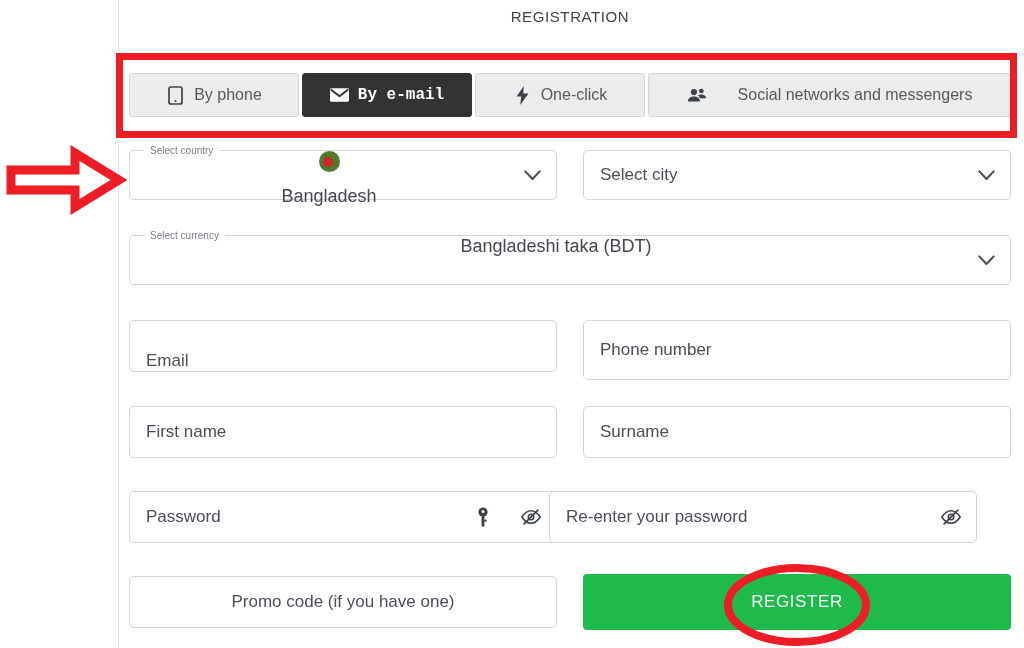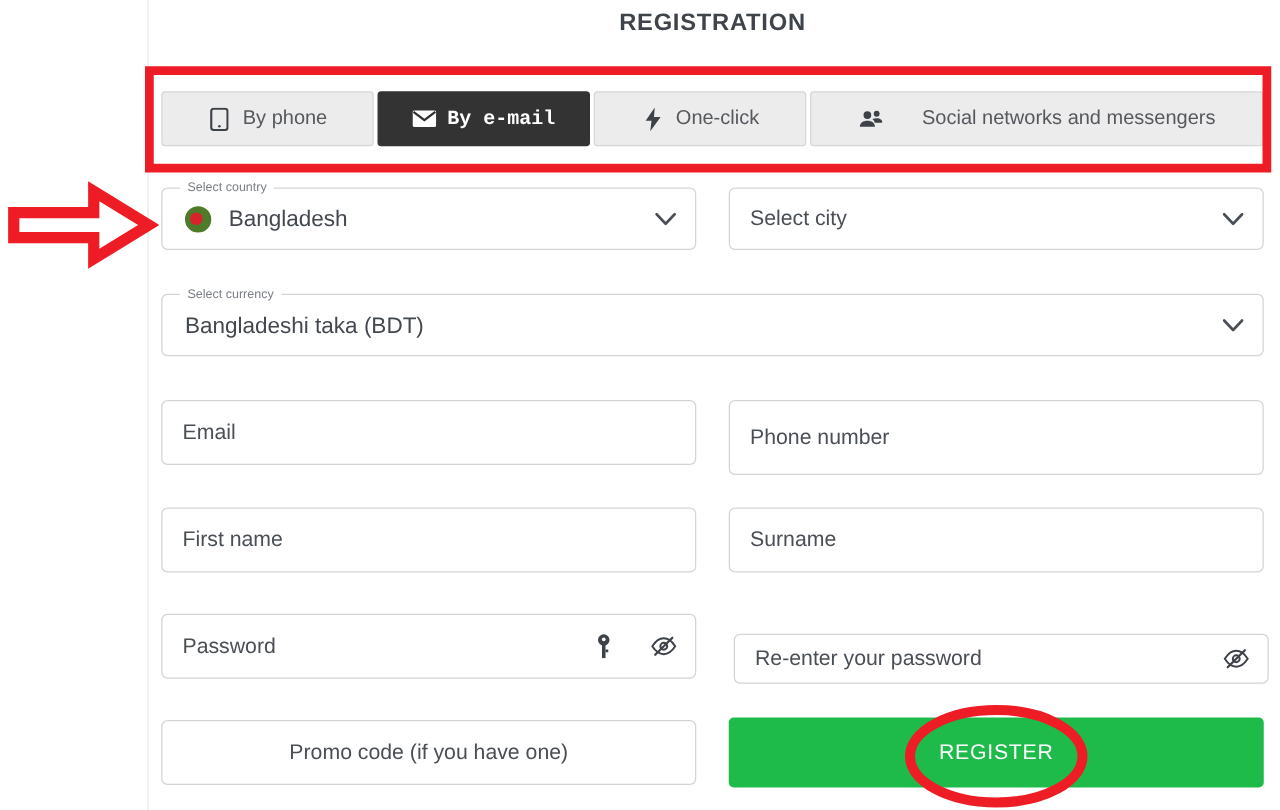--- a/index.html
+++ b/index.html
@@ -31,22 +31,22 @@
     background: #e9e9e9;
   }
 
   
   .page-title {
     position: absolute;
     left: 130px;
     top: 8px;
     width: 880px;
     text-align: center;
-    font-size: 19px;
-    font-weight: bold;
+    font-size: 15px;
+    font-weight: normal;
     letter-spacing: .6px;
     color: #3f444b;
   }
 
   
   .tabbar {
     position: absolute;
     left: 129px;
     top: 73px;
     width: 882px;
@@ -131,20 +131,21 @@
     position: absolute;
     left: 18px;
     top: 0;
     bottom: 0;
     right: 46px;
     display: flex;
     align-items: center;
     gap: 14px;
     font-size: 18px;
     color: #43484f;
+    flex-direction: column;
   }
 
   .chev {
     position: absolute;
     right: 14px;
     top: 50%;
     transform: translateY(-50%);
     width: 20px;
     height: 20px;
     color: #4a4f56;
@@ -310,21 +311,21 @@
     <div class="val">
       <span>Bangladeshi taka (BDT)</span>
     </div>
     <span class="chev">
       <svg width="17" height="11" viewBox="0 0 17 11" fill="none">
         <path d="M1.3 1.4 L8.5 9 L15.7 1.4" stroke="#4a4f56" stroke-width="2.1" stroke-linecap="round" stroke-linejoin="round"></path>
       </svg>
     </span>
   </div>
 
-  <div class="field" style="left:129px; top:320px; width:428px; height:52px;">
+  <div class="field" style="left:129px; top:320px; width:428px; height:52px;align-items:flex-end;">
     <span class="ph">Email</span>
   </div>
 
   <div class="field" style="left:583px; top:320px; width:428px; height:60px;">
     <span class="ph">Phone number</span>
   </div>
 
   <div class="field" style="left:129px; top:406px; width:428px; height:52px;">
     <span class="ph">First name</span>
   </div>
@@ -347,21 +348,21 @@
       <span class="ic">
         <svg width="24" height="18" viewBox="0 0 24 18">
           <path d="M2 9c3-4.6 6.4-6.9 10-6.9S19 4.4 22 9c-3 4.6-6.4 6.9-10 6.9S5 13.6 2 9z" fill="none" stroke="#3d4148" stroke-width="1.7"></path>
           <circle cx="12" cy="9" r="3" fill="none" stroke="#3d4148" stroke-width="1.7"></circle>
           <line x1="4.5" y1="16.5" x2="19.5" y2="1.5" stroke="#3d4148" stroke-width="1.9" stroke-linecap="round"></line>
         </svg>
       </span>
     </span>
   </div>
 
-  <div class="field" style="left:587px; top:491px; width:428px; height:40px;margin-top:16px;">
+  <div class="field" style="left:549px; top:491px; width:428px; height:52px;">
     <span class="ph">Re-enter your password</span>
     <span class="fld-icons">
       <span class="ic">
         <svg width="24" height="18" viewBox="0 0 24 18">
           <path d="M2 9c3-4.6 6.4-6.9 10-6.9S19 4.4 22 9c-3 4.6-6.4 6.9-10 6.9S5 13.6 2 9z" fill="none" stroke="#3d4148" stroke-width="1.7"></path>
           <circle cx="12" cy="9" r="3" fill="none" stroke="#3d4148" stroke-width="1.7"></circle>
           <line x1="4.5" y1="16.5" x2="19.5" y2="1.5" stroke="#3d4148" stroke-width="1.9" stroke-linecap="round"></line>
         </svg>
       </span>
     </span>

